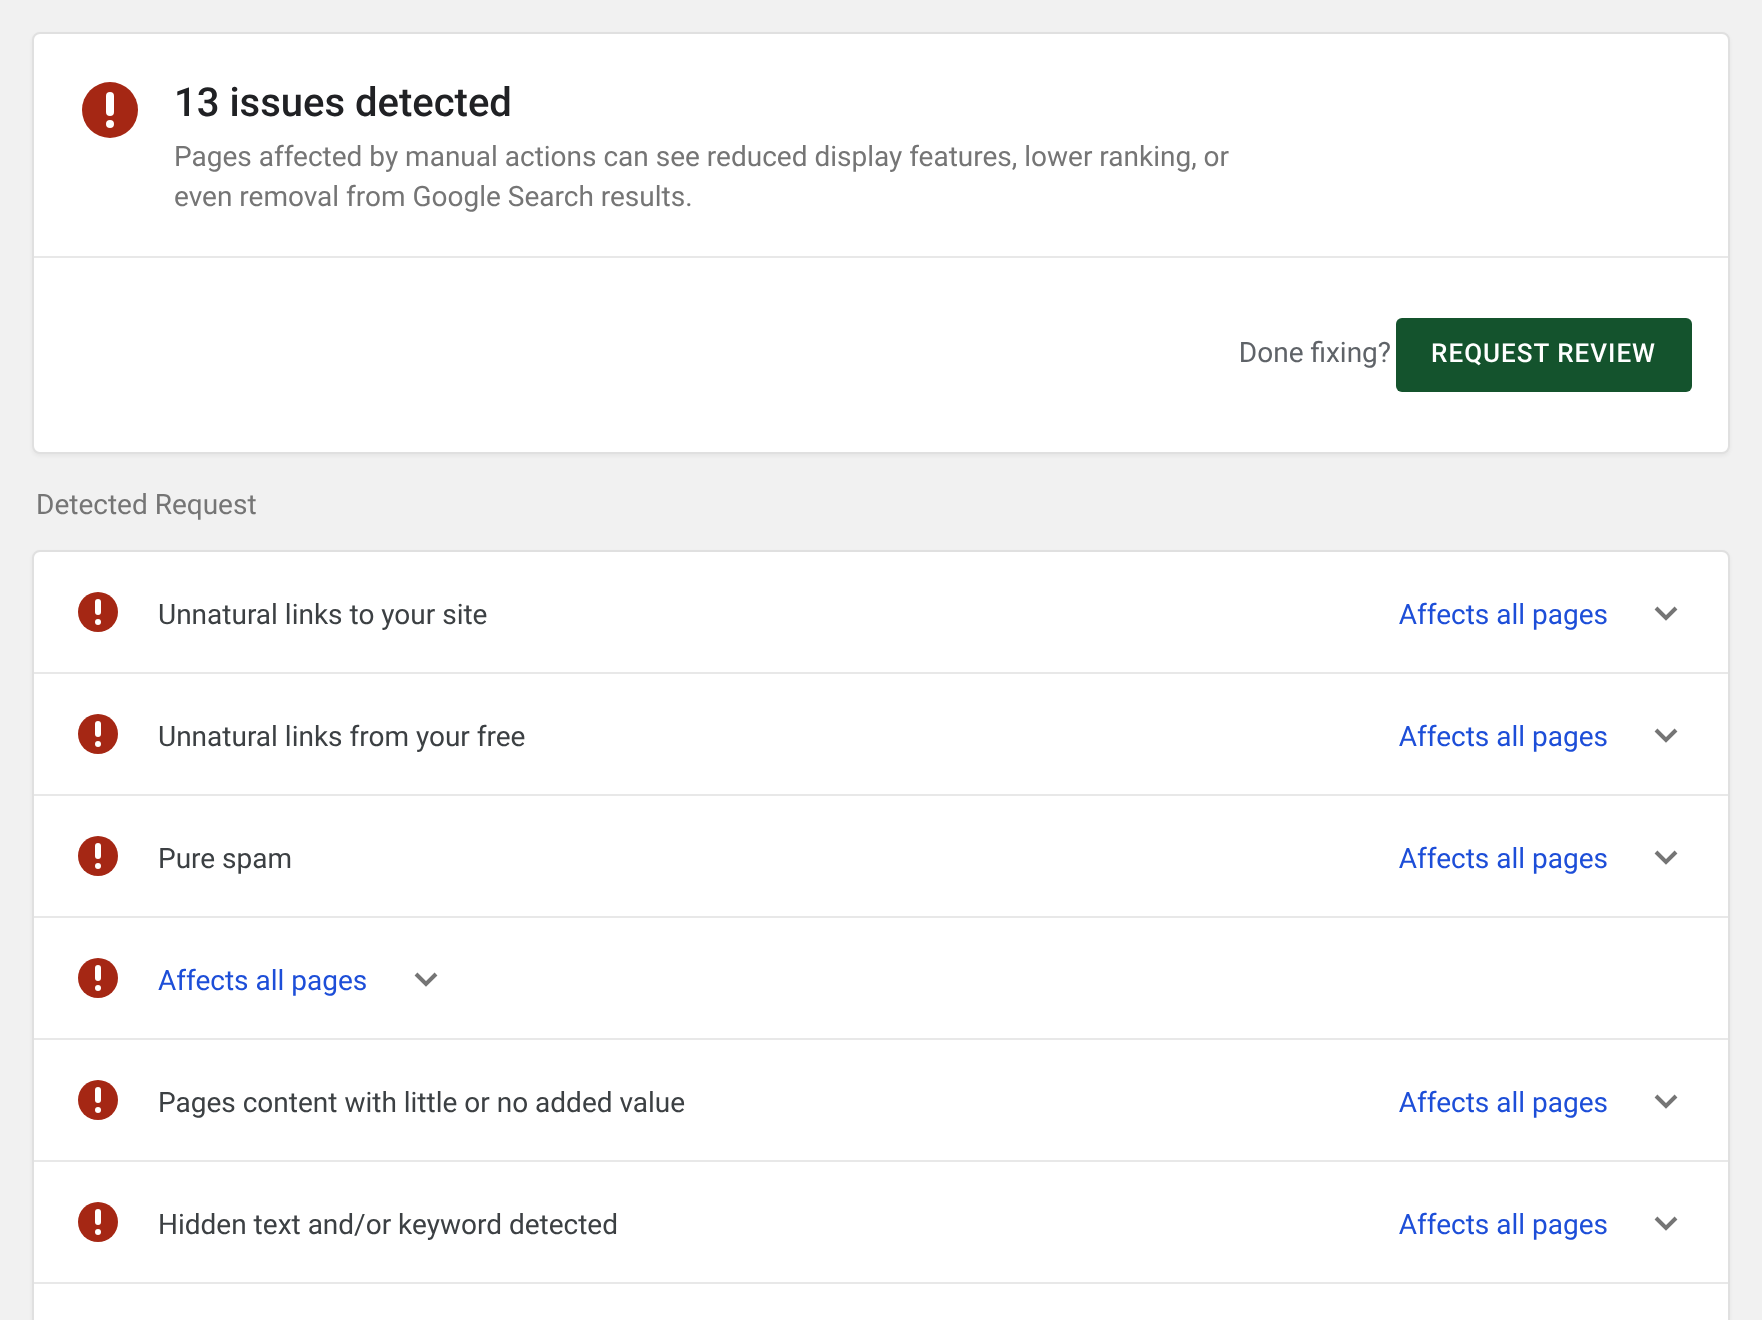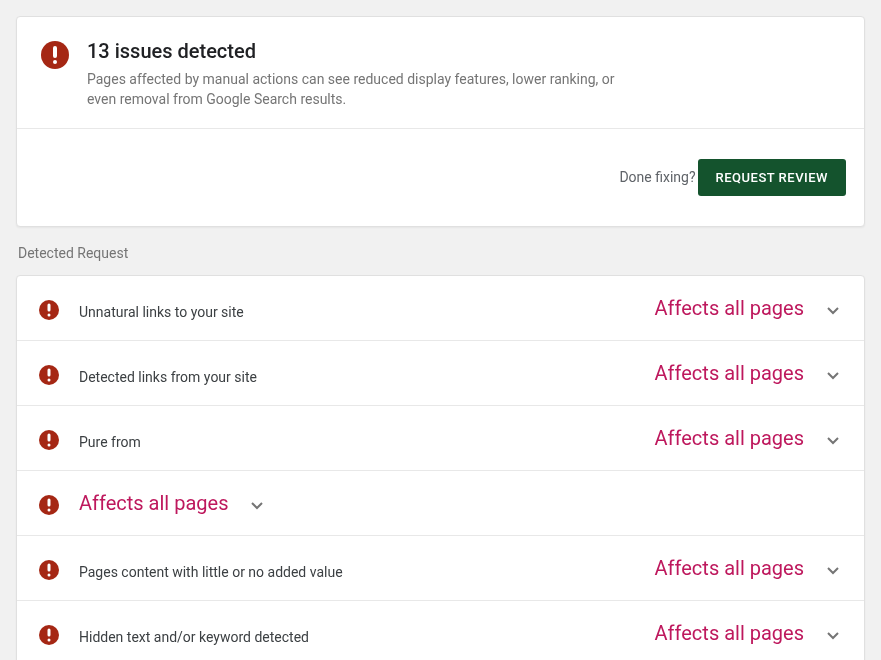--- a/index.html
+++ b/index.html
@@ -106,22 +106,22 @@
       padding: 20px 22px;
       border-bottom: 1px solid #e8e8e8;
       cursor: pointer;
     }
     .issue-title {
       font-size: 14px;
       color: #3c4043;
       flex: 1;
     }
     .issue-affects {
-      font-size: 20px;
-      color: #be185d;
+      font-size: 14px;
+      color: #1d4ed8;
       margin-right: 20px;
     }
     .chevron {
       width: 18px;
       height: 18px;
       display: flex;
       align-items: center;
       justify-content: center;
       color: #757575;
     }
@@ -171,37 +171,37 @@
     </div>
   </div>
 
   <div class="issue-row">
     <div class="alert-icon-small">
       <svg viewBox="0 0 4 14" fill="#fff">
           <rect x="0.5" y="0.5" width="3" height="8" rx="1.5"></rect>
           <circle cx="2" cy="12" r="1.5"></circle>
         </svg>
     </div>
-    <div class="issue-title">Detected links from your site</div>
-    <div class="issue-affects">Affects all pages</div>
-    <div class="chevron">
-      <svg viewBox="0 0 12 8" fill="none" stroke="#757575" stroke-width="2">
-          <path d="M1 1 L6 6 L11 1"></path>
-        </svg>
-    </div>
-  </div>
-
-  <div class="issue-row">
-    <div class="alert-icon-small">
-      <svg viewBox="0 0 4 14" fill="#fff">
-          <rect x="0.5" y="0.5" width="3" height="8" rx="1.5"></rect>
-          <circle cx="2" cy="12" r="1.5"></circle>
-        </svg>
-    </div>
-    <div class="issue-title">Pure from</div>
+    <div class="issue-title">Unnatural links from your free</div>
+    <div class="issue-affects">Affects all pages</div>
+    <div class="chevron">
+      <svg viewBox="0 0 12 8" fill="none" stroke="#757575" stroke-width="2">
+          <path d="M1 1 L6 6 L11 1"></path>
+        </svg>
+    </div>
+  </div>
+
+  <div class="issue-row">
+    <div class="alert-icon-small">
+      <svg viewBox="0 0 4 14" fill="#fff">
+          <rect x="0.5" y="0.5" width="3" height="8" rx="1.5"></rect>
+          <circle cx="2" cy="12" r="1.5"></circle>
+        </svg>
+    </div>
+    <div class="issue-title">Pure spam</div>
     <div class="issue-affects">Affects all pages</div>
     <div class="chevron">
       <svg viewBox="0 0 12 8" fill="none" stroke="#757575" stroke-width="2">
           <path d="M1 1 L6 6 L11 1"></path>
         </svg>
     </div>
   </div>
 
   <div class="issue-row">
     <div class="alert-icon-small">

